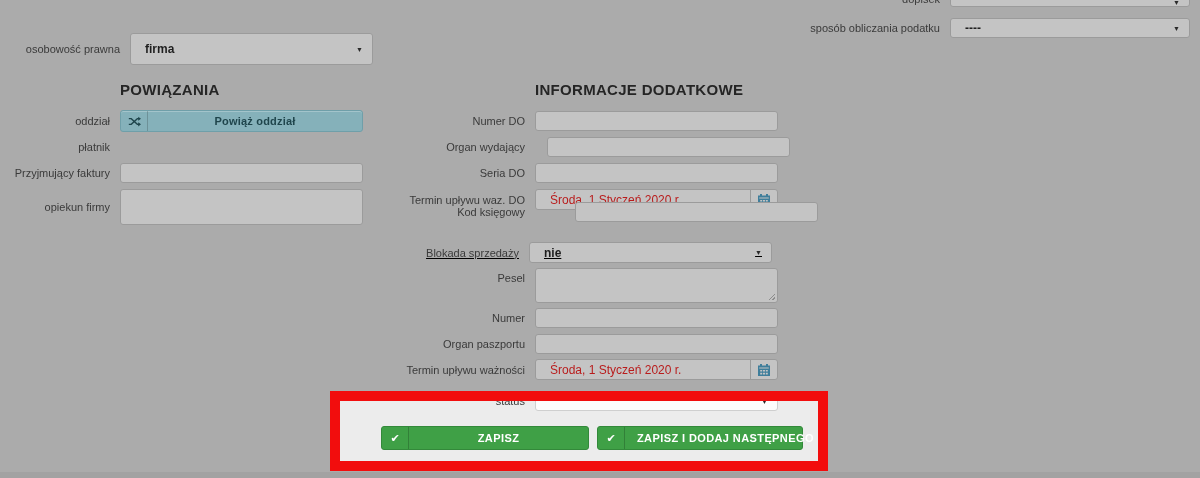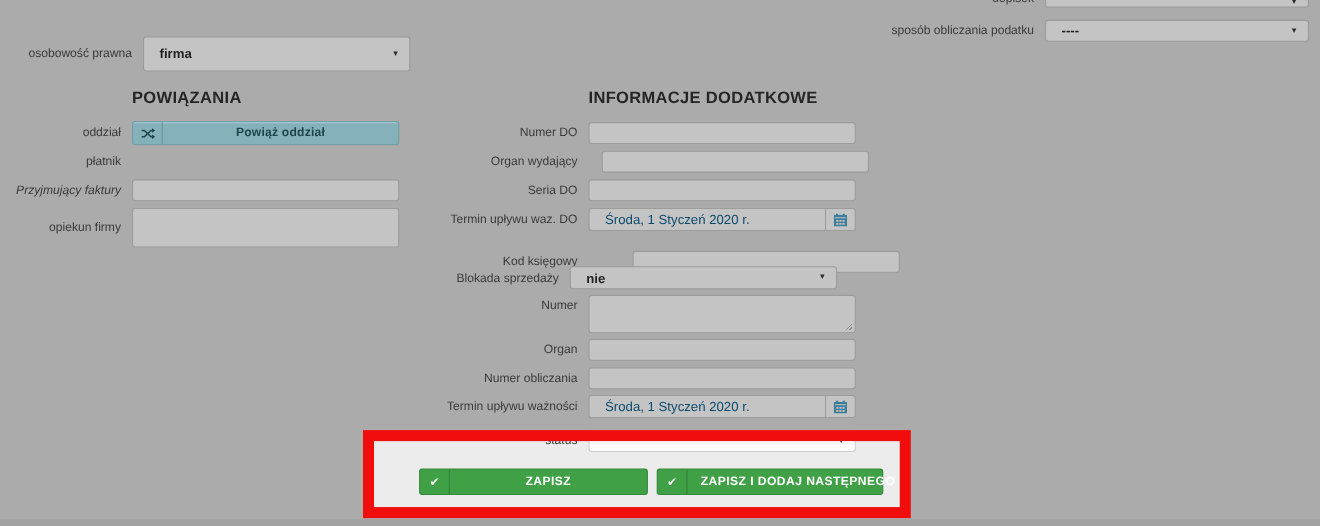--- a/index.html
+++ b/index.html
@@ -16,21 +16,21 @@
          border-radius:3px;box-sizing:border-box;position:relative;}
   .w240{width:240px;}
   .select{display:flex;align-items:center;justify-content:space-between;padding:0 9px 0 14px;}
   .select .val{font-size:12px;font-weight:bold;color:#1f1f1f;white-space:nowrap;}
   .caret{font-size:7px;color:#2a2a2a;flex:none;}
   .nudge-caret{position:relative;top:5px;}
   .white{background:#fdfdfd;border-color:#cfcfcf;}
 
   .datefield{display:flex;align-items:stretch;padding:0;}
   .datefield .val{flex:1;display:flex;align-items:center;padding-left:14px;font-size:12px;
-                  color:#0c4a6e;white-space:nowrap;overflow:hidden;}
+                  color:#b91c1c;white-space:nowrap;overflow:hidden;}
   .dateicon{width:26px;flex:none;border-left:1px solid #9b9b9b;display:flex;
             align-items:center;justify-content:center;cursor:pointer;}
 
   .textarea::after{content:"";position:absolute;right:2px;bottom:2px;width:8px;height:8px;
     background:repeating-linear-gradient(135deg,transparent 0 1.5px,#8d8d8d 1.5px 2.5px);
     clip-path:polygon(100% 0,100% 100%,0 100%);}
 
   .tiebtn{flex:none;width:243px;height:100%;display:flex;align-items:stretch;cursor:pointer;
           background:#85b1ba;border:1px solid #6f9fa9;border-radius:3px;box-sizing:border-box;
           box-shadow:inset 0 1px 0 rgba(255,255,255,0.25);}
@@ -102,21 +102,21 @@
           <path d="M12.5 0 L16 2.5 12.5 5 z" fill="#1f454c"></path>
           <path d="M12.5 7 L16 9.5 12.5 12 z" fill="#1f454c"></path>
         </svg>
       </span>
       <span class="txt">Powiąż oddział</span>
     </div>
   </div>
   <div class="frow" style="left:0;top:136px;height:22px;">
     <div class="lbl lw110">płatnik</div>
   </div>
-  <div class="frow" style="left:0;top:163px;height:20px;font-style:italic;">
+  <div class="frow" style="left:0;top:163px;height:20px;">
     <div class="lbl lw110">Przyjmujący faktury</div>
     <div class="input"></div>
   </div>
   <div class="frow" style="left:0;top:189px;height:36px;">
     <div class="lbl lw110">opiekun firmy</div>
     <div class="input"></div>
   </div>
 
   <div class="heading" style="left:535px;top:81px;">INFORMACJE DODATKOWE</div>
 
@@ -137,41 +137,41 @@
     <div class="input datefield">
       <span class="val">Środa, 1 Styczeń 2020 r.</span>
       <span class="dateicon">
         <svg width="12" height="12" viewBox="0 0 12 12">
           <path fill="#3f7e9b" d="M2 0h2v2.2H2zM8 0h2v2.2H8zM0 1.5h12V12H0z"></path>
           <path fill="#c4c4c4" d="M1.2 3.4h9.6v1H1.2zM2.2 6h2v1.6h-2zM5 6h2v1.6H5zM7.8 6h2v1.6h-2zM2.2 8.8h2v1.6h-2zM5 8.8h2v1.6H5zM7.8 8.8h2v1.6h-2z"></path>
         </svg>
       </span>
     </div>
   </div>
-  <div class="frow" style="left:365px;top:228px;height:20px;gap:40px;">
+  <div class="frow" style="left:365px;top:202px;height:20px;gap:40px;">
     <div class="lbl lw160">Kod księgowy</div>
     <div class="input"></div>
   </div>
-  <div class="frow" style="left:348px;top:242px;height:21px;">
+  <div class="frow" style="left:359px;top:242px;height:21px;text-decoration:underline;">
     <div class="lbl lw160">Blokada sprzedaży</div>
     <div class="input select">
       <span class="val">nie</span>
       <span class="caret">▼</span>
     </div>
   </div>
   <div class="frow row-top" style="left:365px;top:268px;height:35px;">
+    <div class="lbl lw160">Pesel</div>
+    <div class="input textarea"></div>
+  </div>
+  <div class="frow" style="left:365px;top:308px;height:20px;">
     <div class="lbl lw160">Numer</div>
-    <div class="input textarea"></div>
-  </div>
-  <div class="frow" style="left:365px;top:308px;height:20px;">
-    <div class="lbl lw160">Organ</div>
     <div class="input"></div>
   </div>
   <div class="frow" style="left:365px;top:334px;height:20px;">
-    <div class="lbl lw160">Numer obliczania</div>
+    <div class="lbl lw160">Organ paszportu</div>
     <div class="input"></div>
   </div>
   <div class="frow" style="left:365px;top:359px;height:21px;">
     <div class="lbl lw160">Termin upływu ważności</div>
     <div class="input datefield">
       <span class="val">Środa, 1 Styczeń 2020 r.</span>
       <span class="dateicon">
         <svg width="12" height="12" viewBox="0 0 12 12">
           <path fill="#3f7e9b" d="M2 0h2v2.2H2zM8 0h2v2.2H8zM0 1.5h12V12H0z"></path>
           <path fill="#c4c4c4" d="M1.2 3.4h9.6v1H1.2zM2.2 6h2v1.6h-2zM5 6h2v1.6H5zM7.8 6h2v1.6h-2zM2.2 8.8h2v1.6h-2zM5 8.8h2v1.6H5zM7.8 8.8h2v1.6h-2z"></path>

